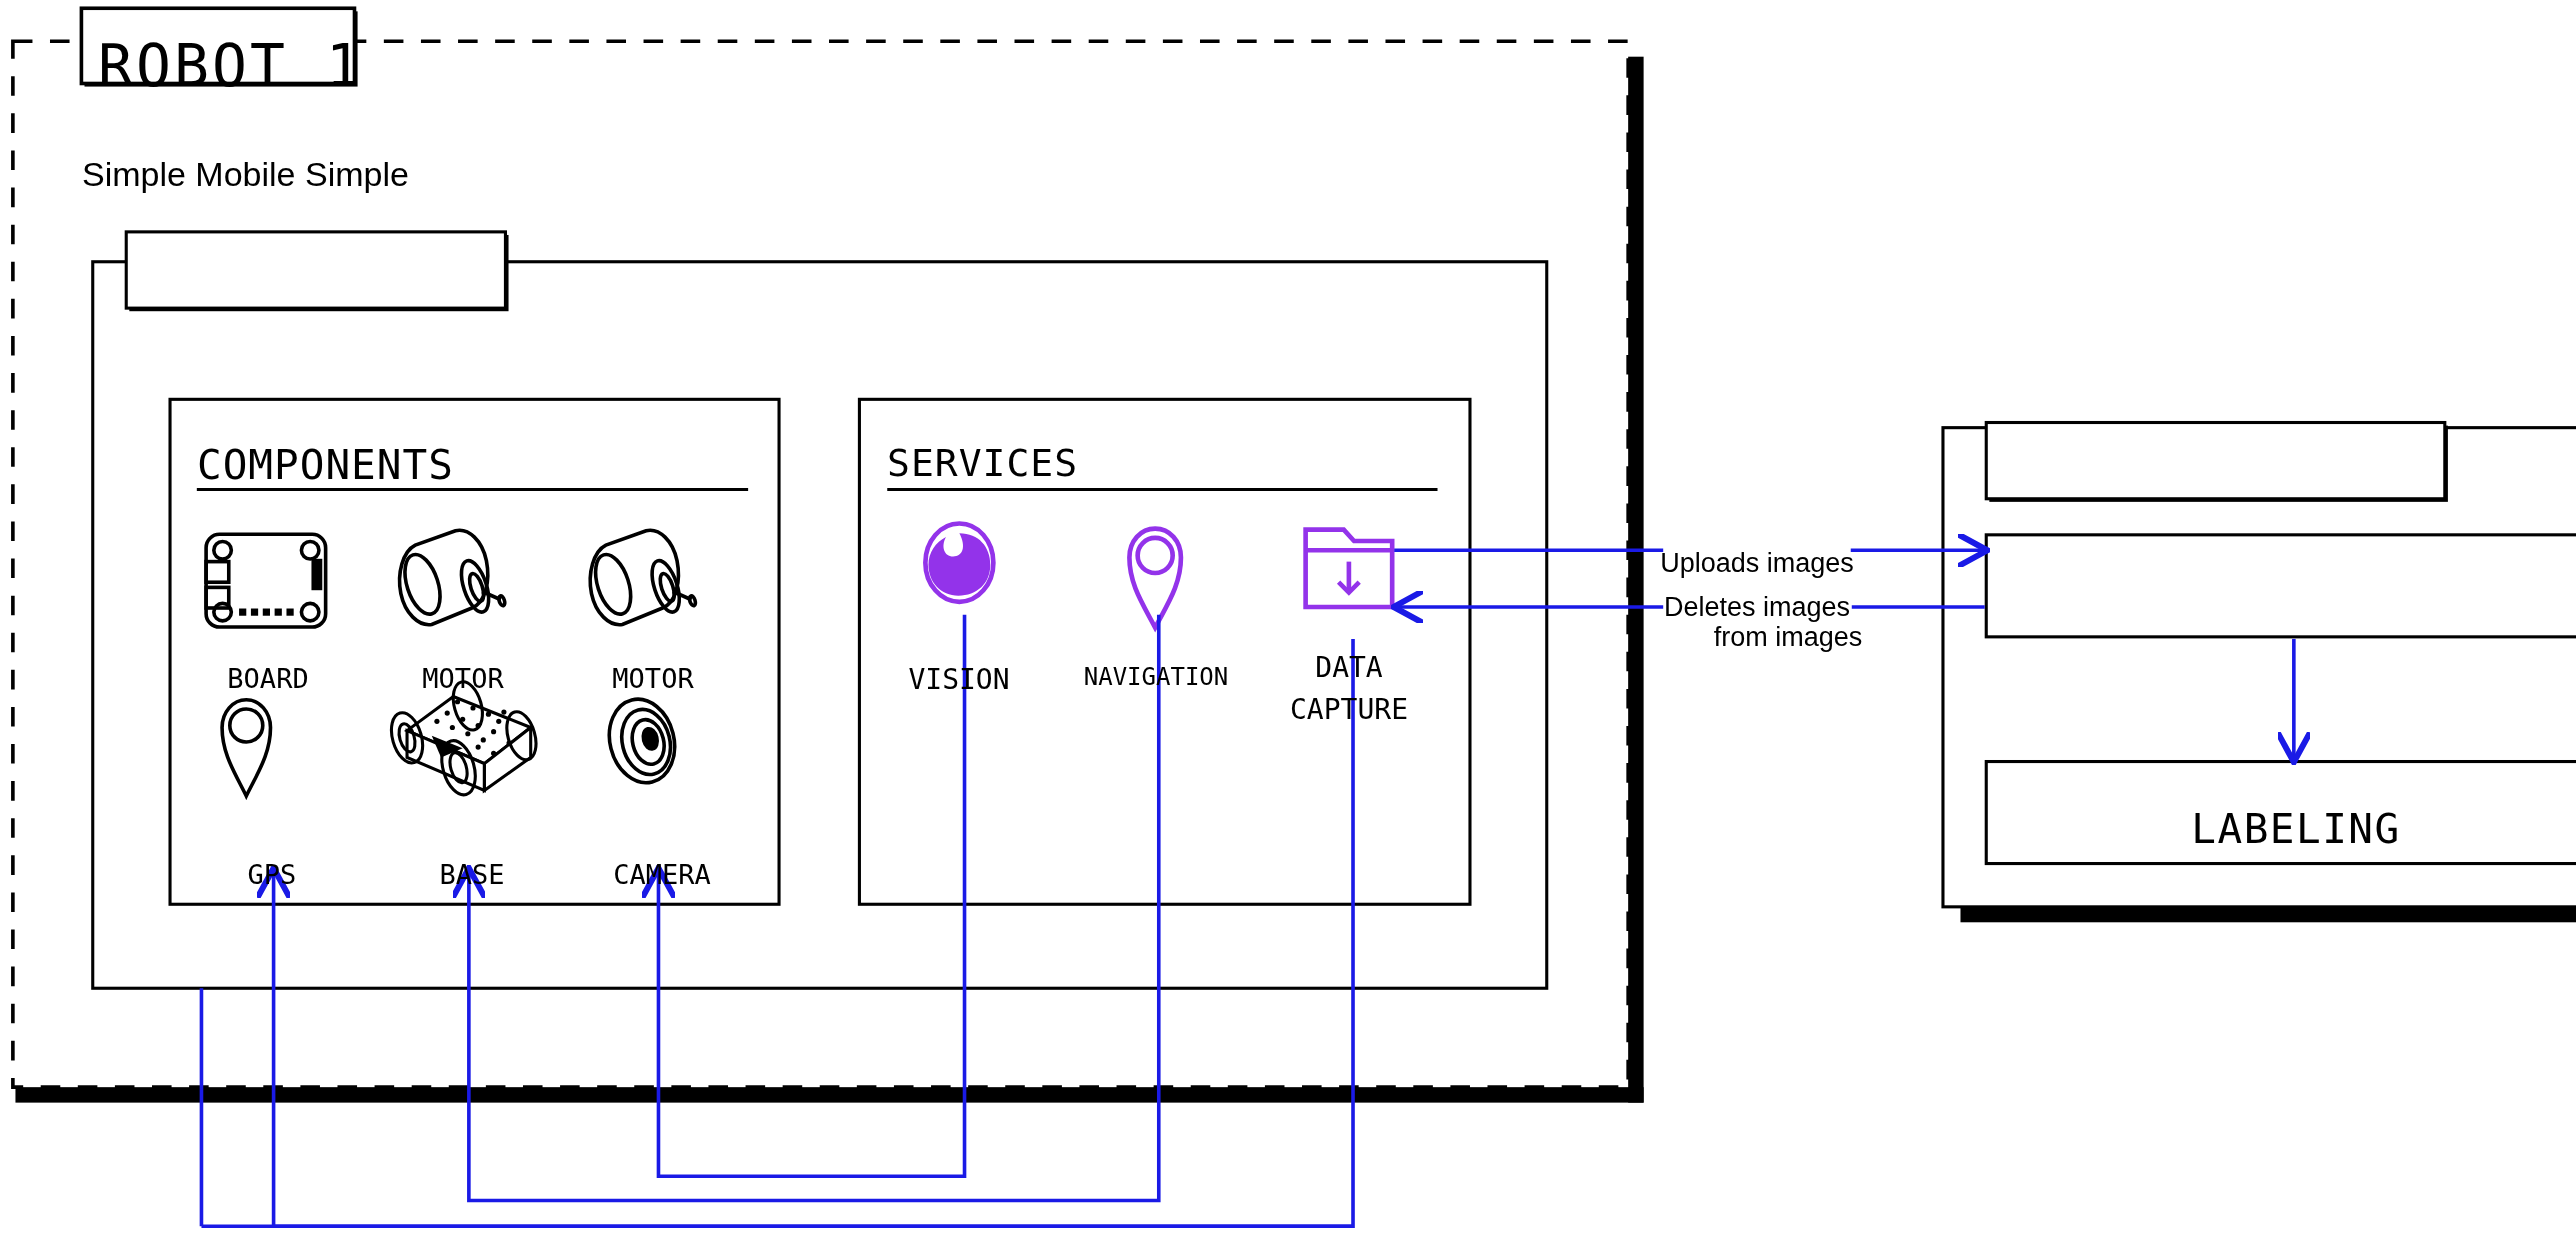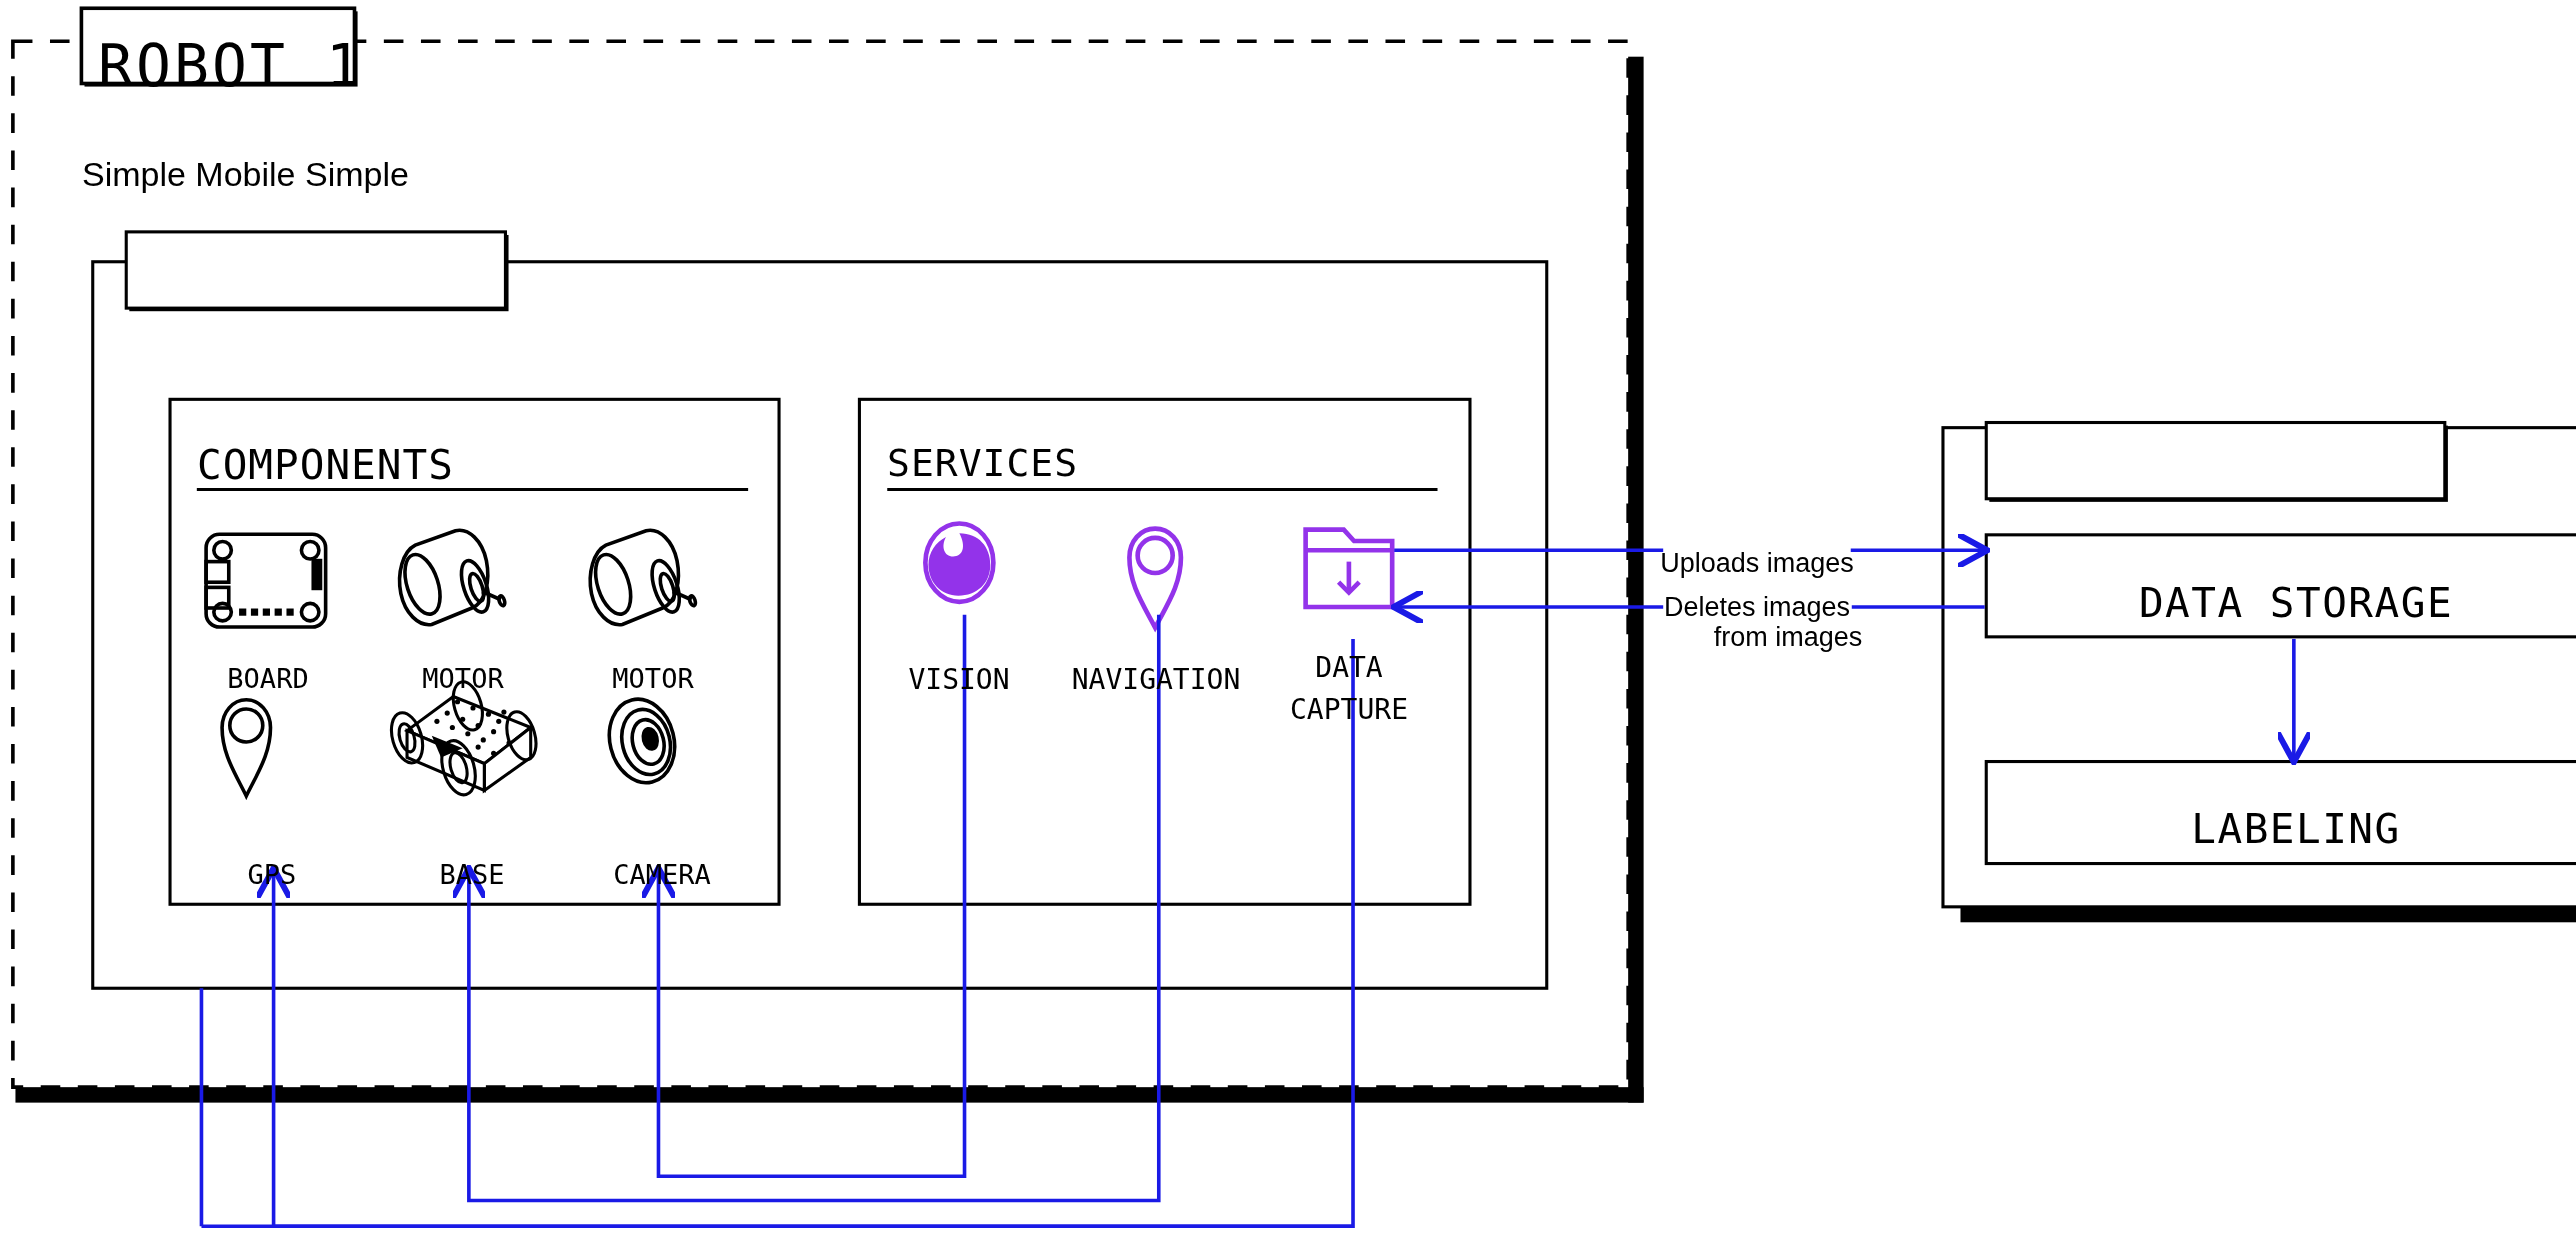--- a/index.html
+++ b/index.html
@@ -192,26 +192,25 @@
 
   <div class="txt mono ctr" style="left:268px; top:647px; font-size:27px;">BOARD</div>
   <div class="txt mono ctr" style="left:463px; top:647px; font-size:27px;">MOTOR</div>
   <div class="txt mono ctr" style="left:653px; top:647px; font-size:27px;">MOTOR</div>
 
   <div class="txt mono ctr" style="left:272px; top:843px; font-size:27px;">GPS</div>
   <div class="txt mono ctr" style="left:472px; top:843px; font-size:27px;text-align:right;">BASE</div>
   <div class="txt mono ctr" style="left:662px; top:843px; font-size:27px;">CAMERA</div>
 
   <div class="txt mono ctr" style="left:959px; top:647px; font-size:28px;">VISION</div>
-  <div class="txt mono ctr" style="left:1156px; top:647px; font-size:28px;">NAVIGATION</div>
+  <div class="txt mono ctr" style="left:1156px; top:647px; font-size:24px;">NAVIGATION</div>
   <div class="txt mono ctr" style="left:1349px; top:631px; font-size:28px; line-height:42px;">DATA
 CAPTURE</div>
 
 
-  <div class="txt mono ctr" style="left:2296px; top:563px; font-size:41px; letter-spacing:1.5px;">DATA STORAGE</div>
   <div class="txt mono ctr" style="left:2296px; top:789px; font-size:41px; letter-spacing:1.5px;">LABELING</div>
 
   <div class="txt sans ctr" style="left:1757px; top:532px; font-size:27px;">Uploads images</div>
 
   <div class="txt sans ctr" style="left:1757px; top:576px; font-size:27px;">Deletes images</div>
   <div class="txt sans ctr" style="left:1788px; top:606px; font-size:27px;">from images</div>
 
 </div>
 
 

